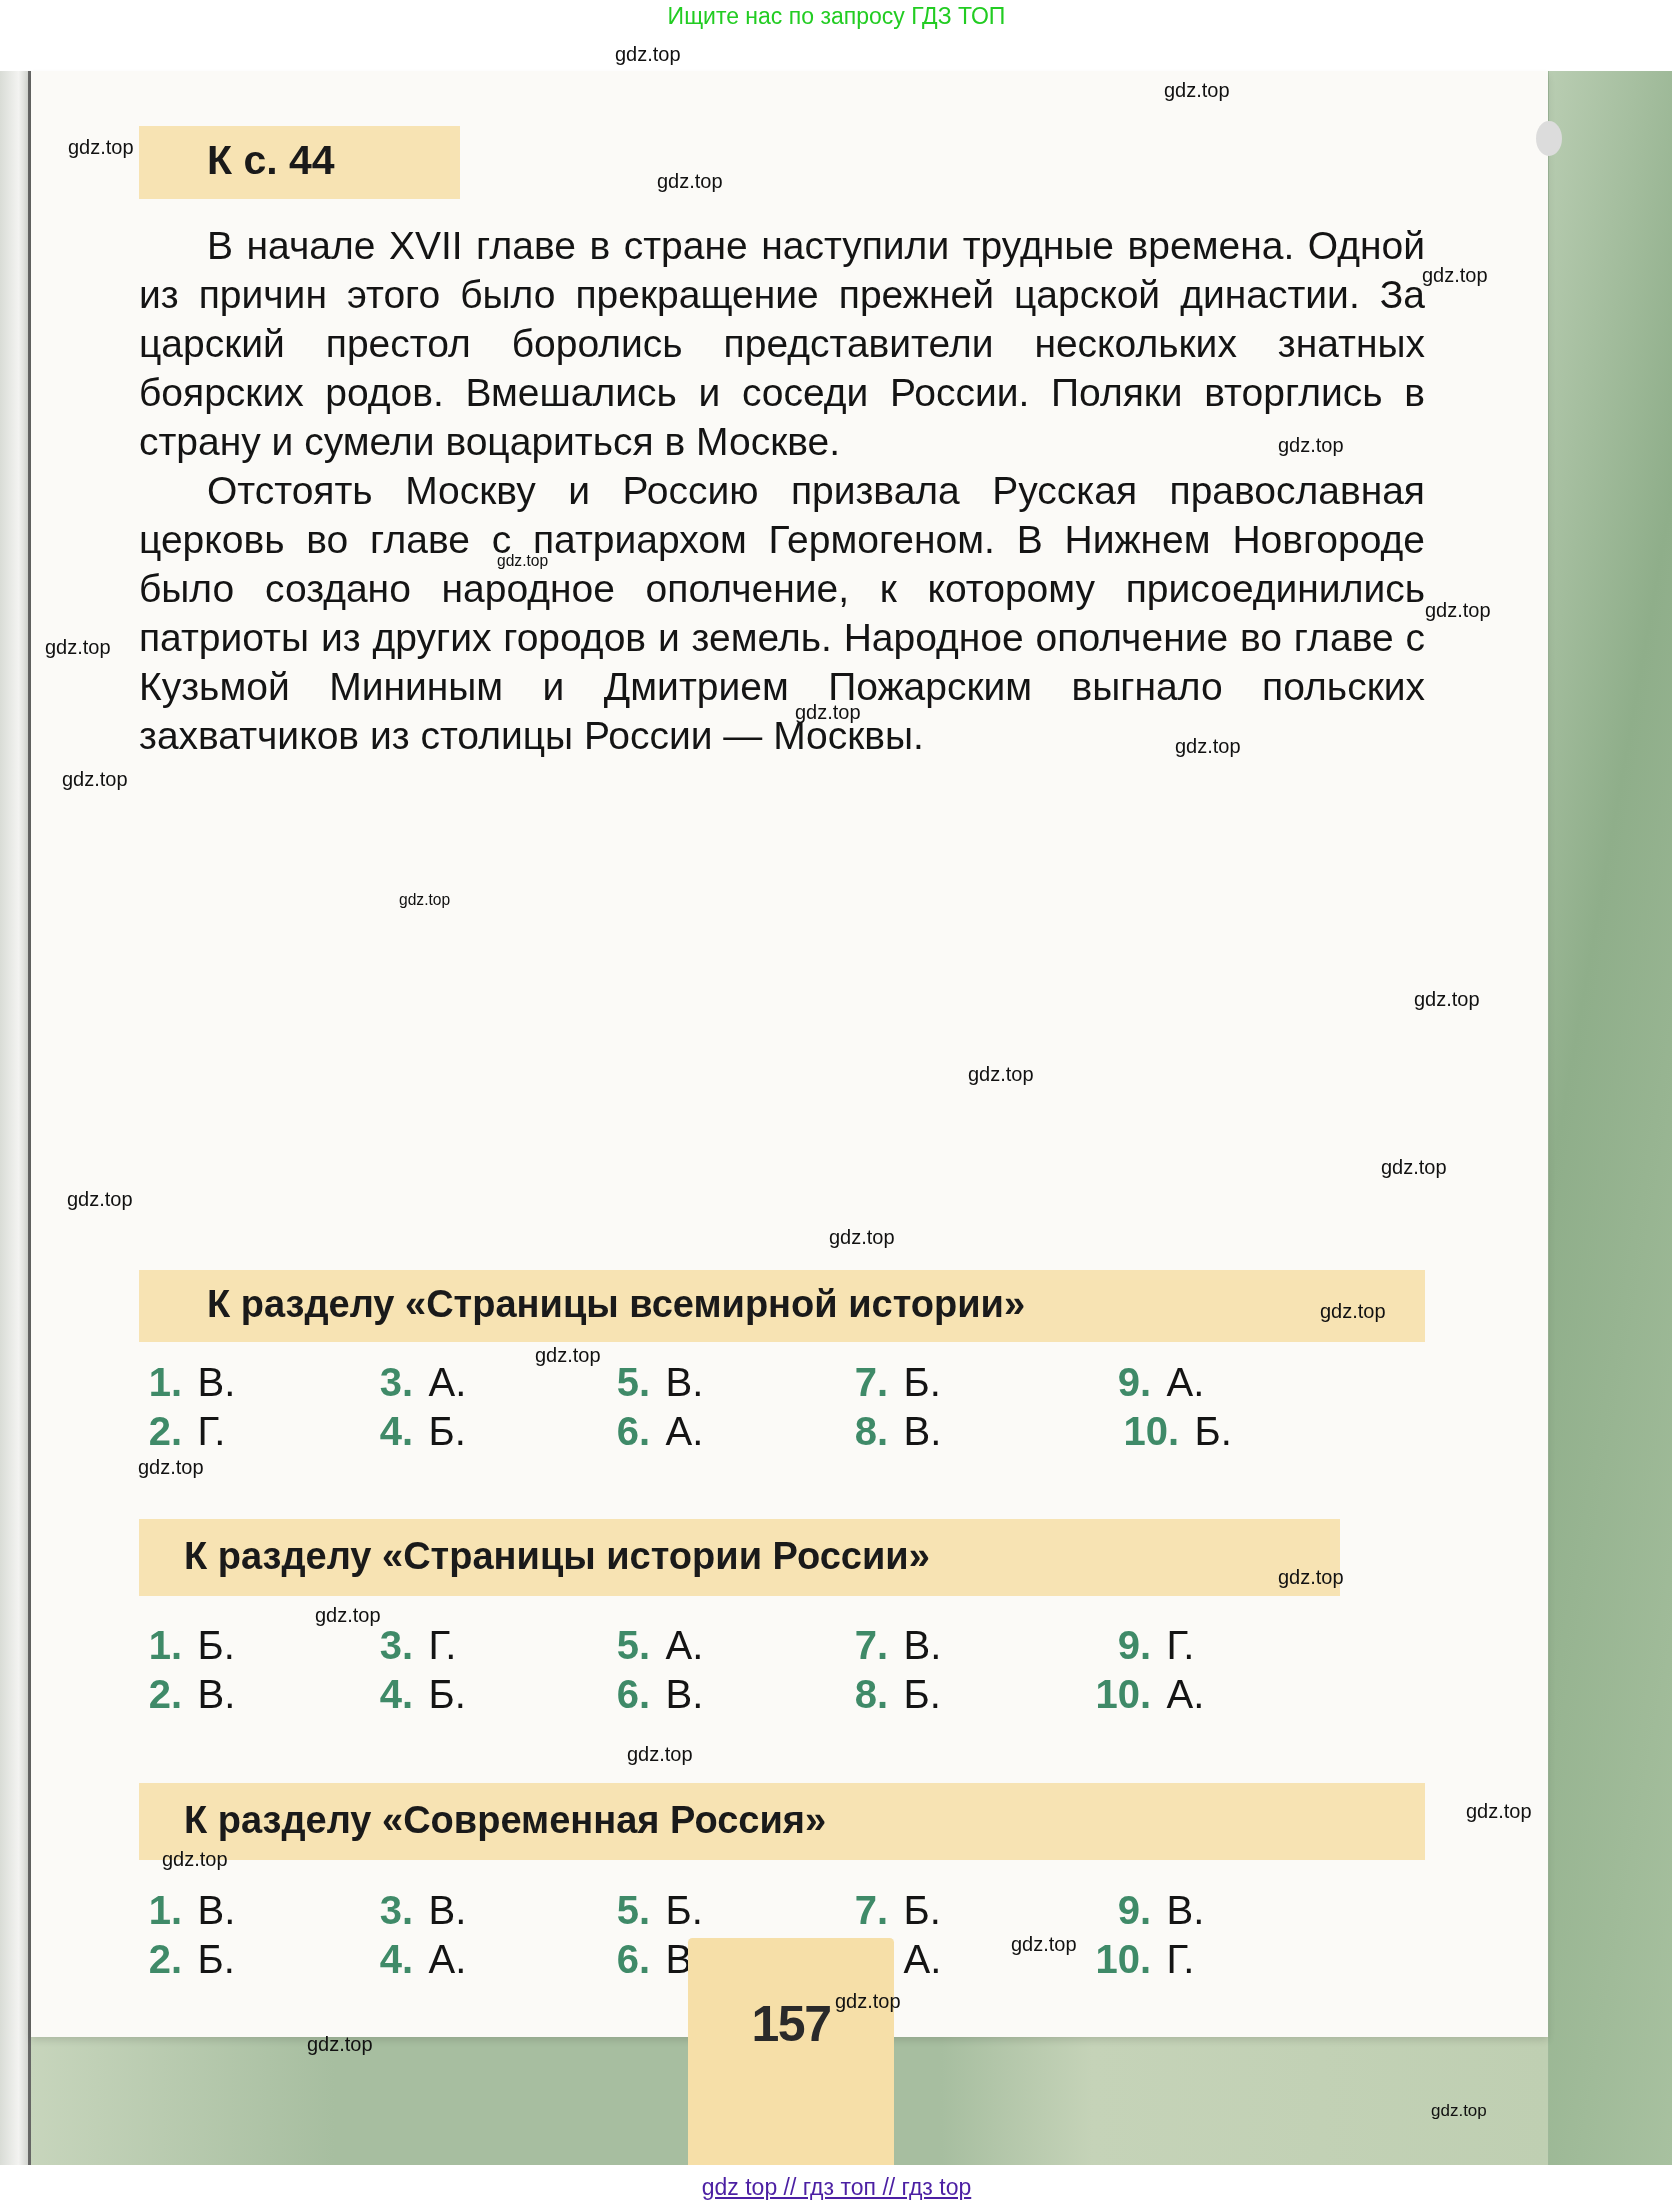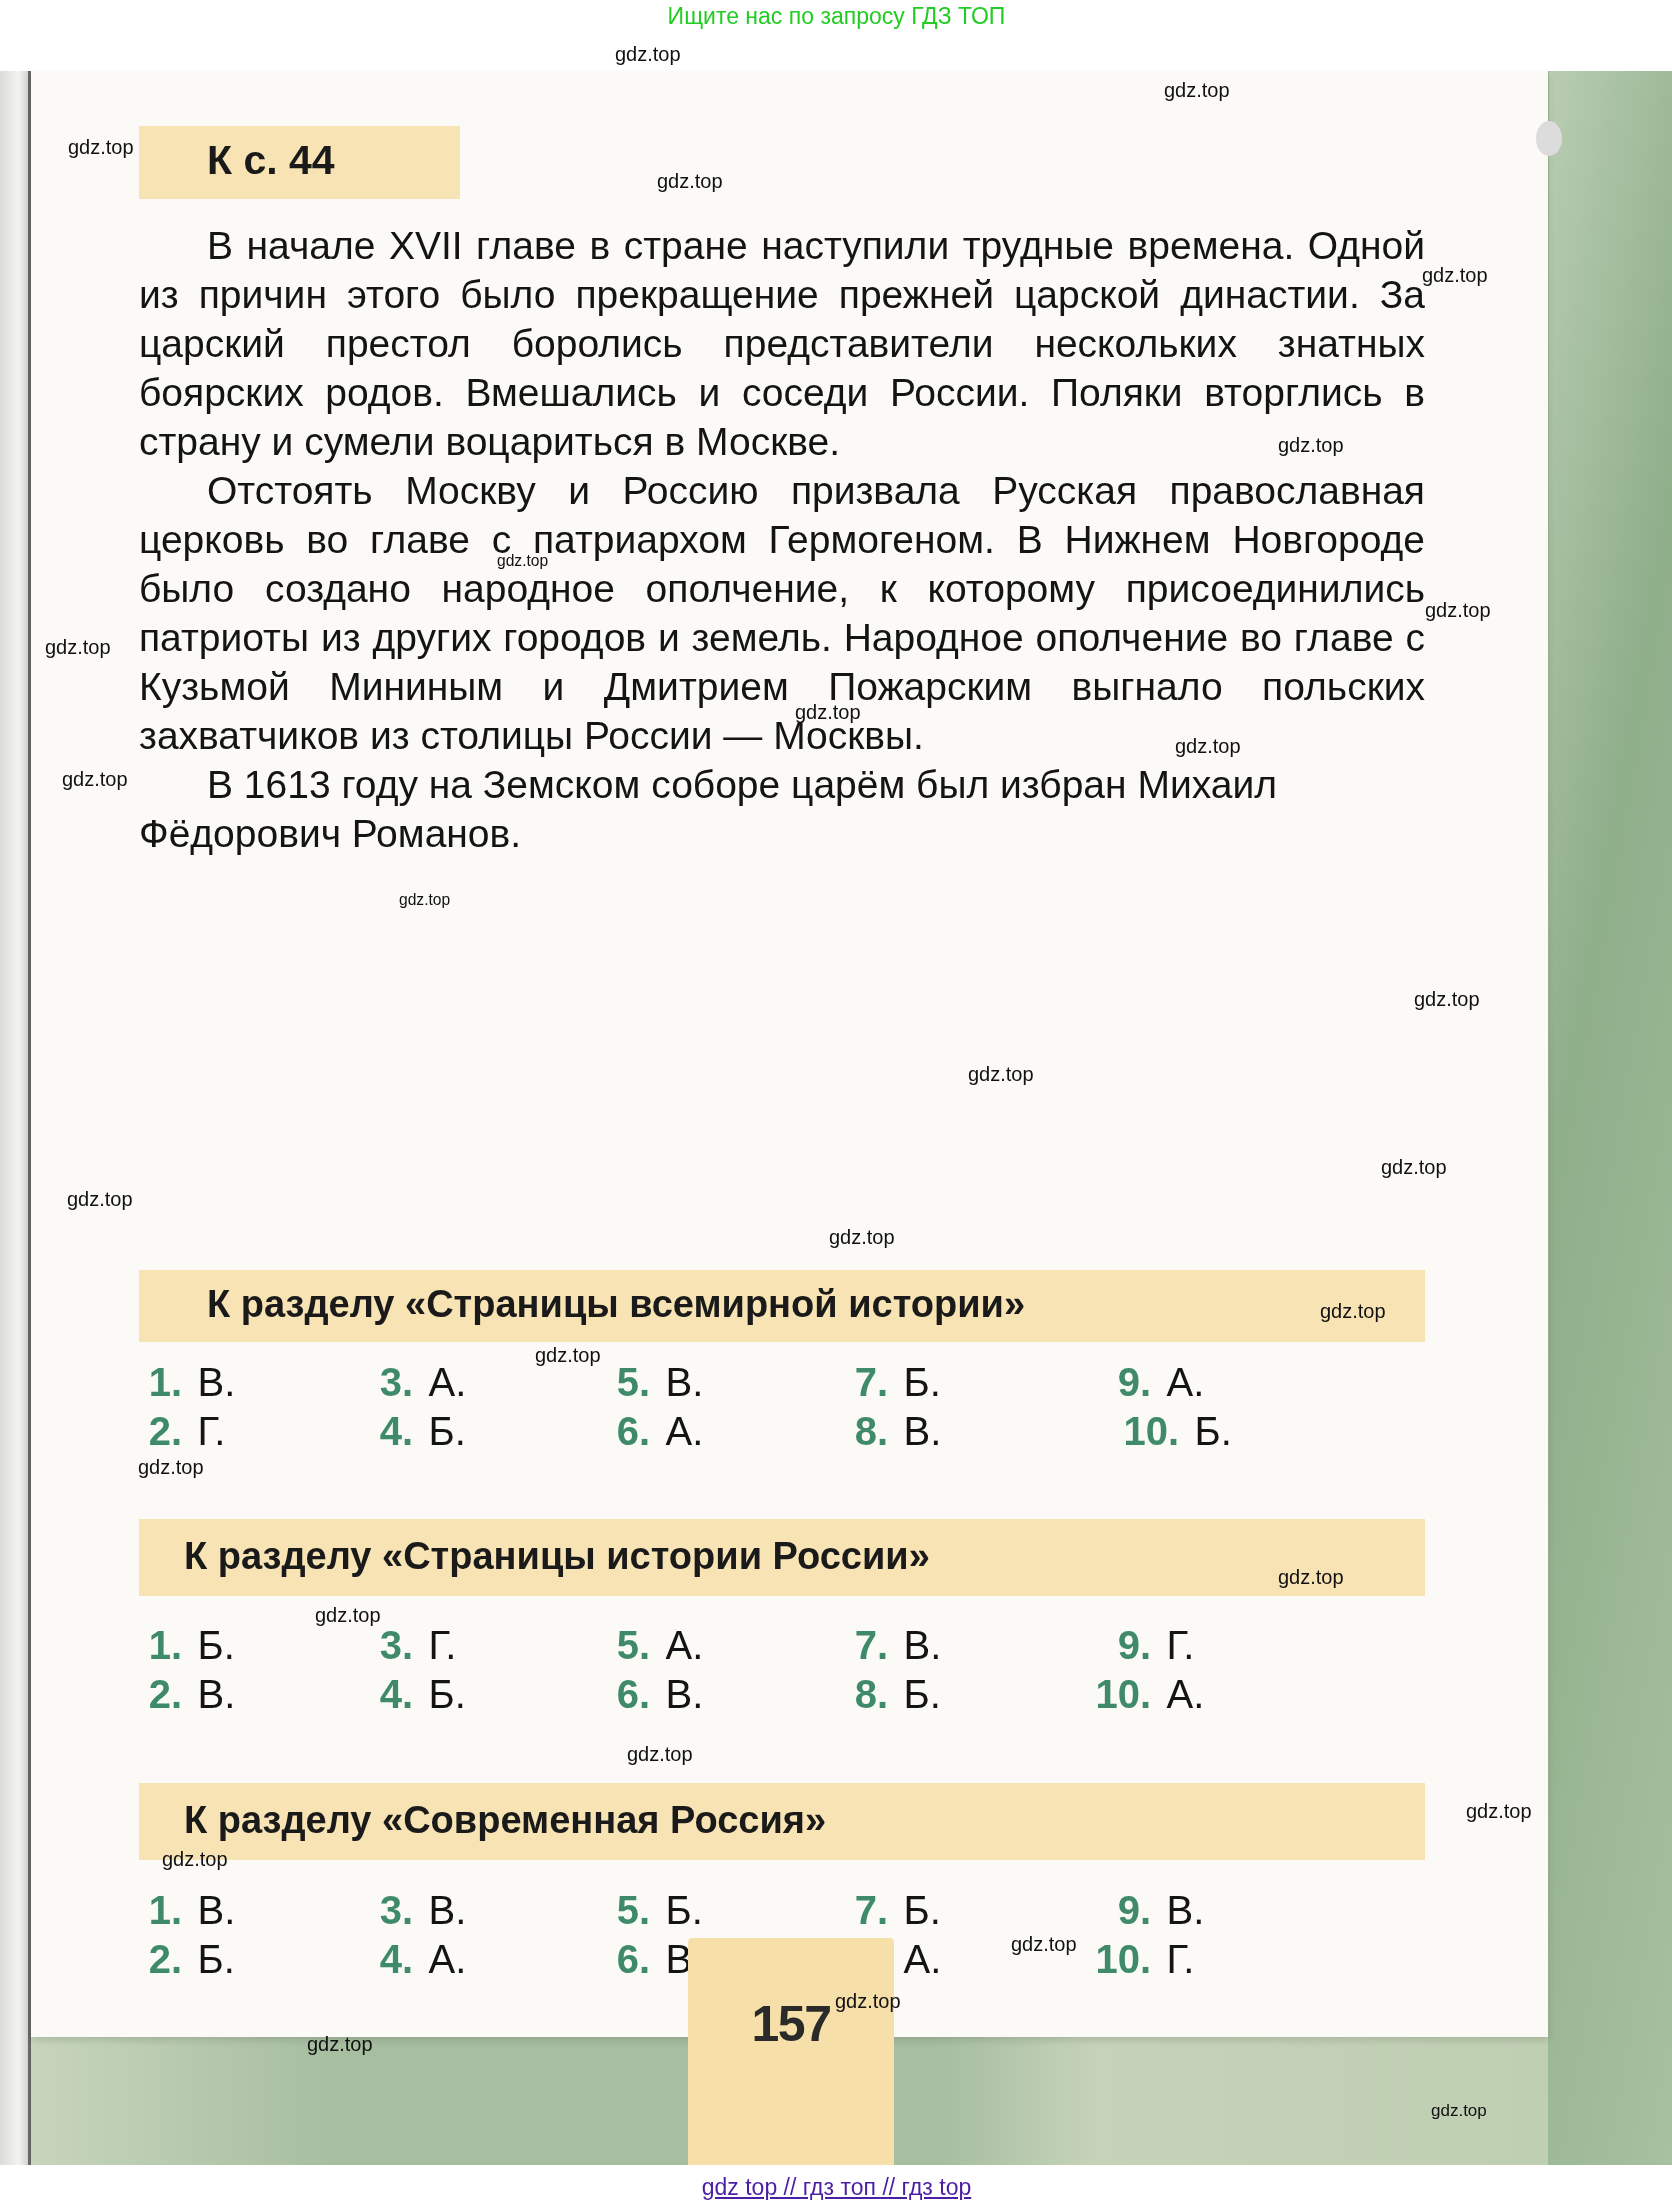--- a/index.html
+++ b/index.html
@@ -45,21 +45,20 @@
   </div>
 </div>
 
 <div class="banner" style="left:139px;top:126px;width:321px;height:73px;">
   <span class="banner-title" style="left:68px;top:11.4px;font-size:41px;">К с. 44</span>
 </div>
 
 <div class="text-block">
   <p>В начале XVII главе в стране наступили трудные времена. Одной из причин этого было прекращение прежней царской династии. За царский престол боролись представители нескольких знатных боярских родов. Вмешались и соседи России. Поляки вторглись в страну и сумели воцариться в Москве.</p>
   <p>Отстоять Москву и Россию призвала Русская православная церковь во главе с патриархом Гермогеном. В Нижнем Новгороде было создано народное ополчение, к которому присоединились патриоты из других городов и земель. Народное ополчение во главе с Кузьмой Мининым и Дмитрием Пожарским выгнало польских захватчиков из столицы России — Москвы.</p>
-  <p style="text-align:left">В 1613 году на Земском соборе царём был избран Михаил Фёдорович Романов.</p>
 </div>
 
 <div class="banner" style="left:139px;top:1270px;width:1286px;height:72px;">
   <span class="banner-title" style="left:68px;top:12.8px;font-size:38px;">К разделу «Страницы всемирной истории»</span>
 </div>
 <div class="answers" style="top:1360px;">
   <div class="ans-row">
     <span class="ans" style="left:0"><span class="num" style="width:43px">1.</span><span class="val">В.</span></span>
     <span class="ans" style="left:231px"><span class="num" style="width:43px">3.</span><span class="val">А.</span></span>
     <span class="ans" style="left:468px"><span class="num" style="width:43px">5.</span><span class="val">В.</span></span>
@@ -68,21 +67,21 @@
   </div>
   <div class="ans-row">
     <span class="ans" style="left:0"><span class="num" style="width:43px">2.</span><span class="val">Г.</span></span>
     <span class="ans" style="left:231px"><span class="num" style="width:43px">4.</span><span class="val">Б.</span></span>
     <span class="ans" style="left:468px"><span class="num" style="width:43px">6.</span><span class="val">А.</span></span>
     <span class="ans" style="left:706px"><span class="num" style="width:43px">8.</span><span class="val">В.</span></span>
     <span class="ans" style="left:976px"><span class="num" style="width:64px">10.</span><span class="val">Б.</span></span>
   </div>
 </div>
 
-<div class="banner" style="left:139px;top:1519px;width:1286px;height:77px;">
+<div class="banner" style="left:139px;top:1519px;width:1180px;height:77px;padding-left:21px;">
   <span class="banner-title" style="left:45px;top:15.6px;font-size:38px;">К разделу «Страницы истории России»</span>
 </div>
 <div class="answers" style="top:1623px;">
   <div class="ans-row">
     <span class="ans" style="left:0"><span class="num" style="width:43px">1.</span><span class="val">Б.</span></span>
     <span class="ans" style="left:231px"><span class="num" style="width:43px">3.</span><span class="val">Г.</span></span>
     <span class="ans" style="left:468px"><span class="num" style="width:43px">5.</span><span class="val">А.</span></span>
     <span class="ans" style="left:706px"><span class="num" style="width:43px">7.</span><span class="val">В.</span></span>
     <span class="ans" style="left:948px"><span class="num" style="width:64px">9.</span><span class="val">Г.</span></span>
   </div>

